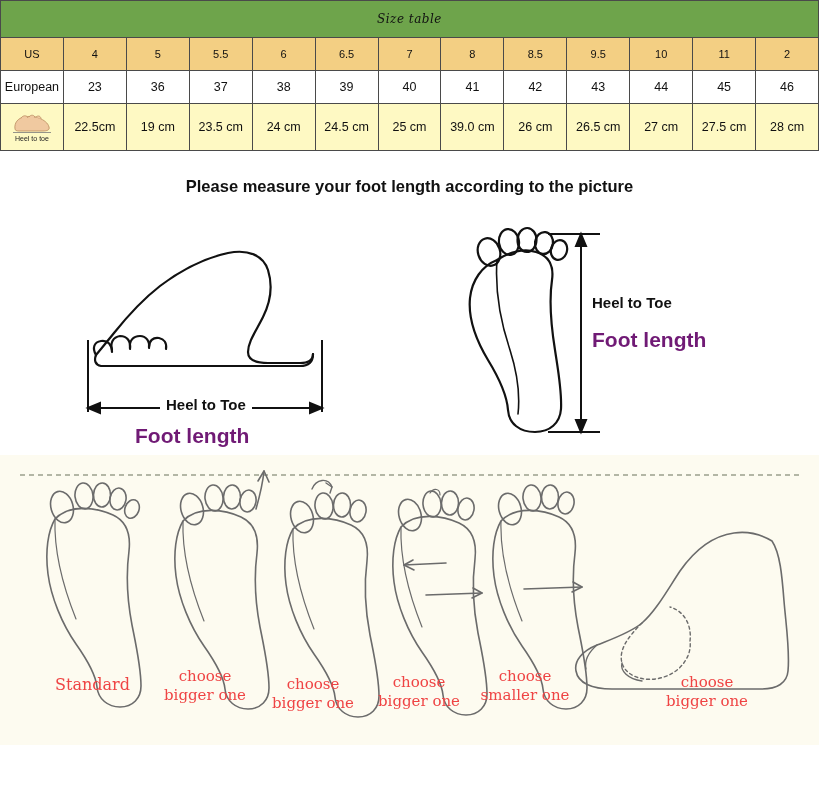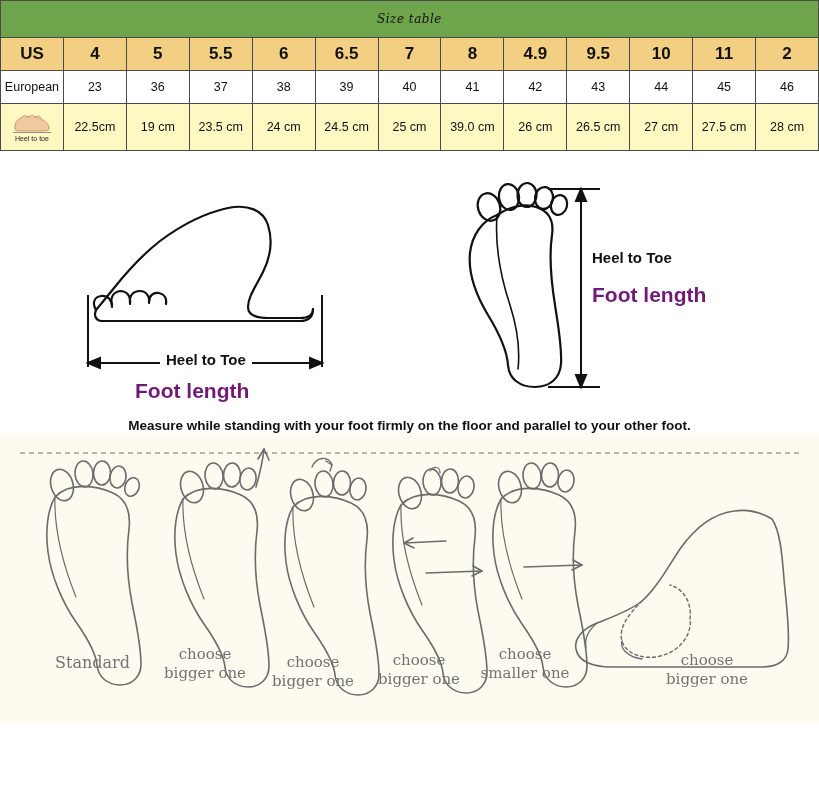--- a/index.html
+++ b/index.html
@@ -39,22 +39,22 @@
     font-family: "DejaVu Serif", serif;
     font-style: italic;
     font-size: 20px;
     height: 36px;
     letter-spacing: 0.5px;
     border: 1px solid #4a4a4a;
   }
   tr.row-us td {
     background: #f3cf83;
     height: 32px;
-    font-weight: bold;
-    font-size: 17px;
+    font-weight: normal;
+    font-size: 11px;
     text-align: center;
   }
   tr.row-eu td {
     background: #ffffff;
     height: 32px;
     font-size: 12.5px;
   }
   tr.row-cm td {
     background: #fef9c3;
     height: 46px;
@@ -130,21 +130,21 @@
     width: 819px;
     height: 290px;
     background: #fdfbf0;
   }
   .feet-area svg { position: absolute; left: 0; top: 0; }
   .foot-cap {
     position: absolute;
     text-align: center;
     font-family: "DejaVu Serif", serif;
     font-size: 15px;
-    color: #737373;
+    color: #ef4444;
     line-height: 1.25;
     white-space: pre-line;
     font-weight: normal;
   }
   .foot-cap.standard {
     font-size: 16px;
   }
 </style>
 </head>
 <body>
@@ -158,21 +158,21 @@
     </tr>
     <tr class="row-us">
       <td class="label-cell" style="width:63px">US</td>
       <td>4</td>
       <td>5</td>
       <td>5.5</td>
       <td>6</td>
       <td>6.5</td>
       <td>7</td>
       <td>8</td>
-      <td>4.9</td>
+      <td>8.5</td>
       <td>9.5</td>
       <td>10</td>
       <td>11</td>
       <td>2</td>
     </tr>
     <tr class="row-eu">
       <td class="label-cell">European</td>
       <td>23</td>
       <td>36</td>
       <td>37</td>
@@ -210,20 +210,21 @@
       <td>39.0 cm</td>
       <td>26 cm</td>
       <td>26.5 cm</td>
       <td>27 cm</td>
       <td>27.5 cm</td>
       <td>28 cm</td>
     </tr>
   </tbody>
     </table>
 
+  <div class="measure-title">Please measure your foot length according to the picture</div>
 
   <div class="diagram">
     <svg width="819" height="255" viewBox="0 0 819 255">
 
       <g fill="none" stroke="#111" stroke-width="2.2" stroke-linecap="round" stroke-linejoin="round">
         <path d="M96 155
                  C100 150 106 143 114 133
                  C126 118 142 100 160 86
                  C180 71 205 58 228 53
                  C248 49 263 55 268 70
@@ -279,21 +280,20 @@
       </g>
     </svg>
 
     <span class="lbl" style="left:160px; top:196px; background:#fff; padding:0 6px;">Heel to Toe</span>
     <span class="lbl orange" style="left:135px; top:224px;">Foot length</span>
 
     <span class="lbl" style="left:592px; top:94px;">Heel to Toe</span>
     <span class="lbl orange" style="left:592px; top:128px;">Foot length</span>
   </div>
 
-  <div class="standing-note">Measure while standing with your foot firmly on the floor and parallel to your other foot.</div>
 
   <div class="feet-area">
     <svg width="819" height="290" viewBox="0 0 819 290">
 
       <line x1="20" y1="20" x2="800" y2="20" stroke="#9aa08c" stroke-width="1.4" stroke-dasharray="5,4"></line>
 
       <g fill="none" stroke="#6b6b6b" stroke-width="1.6" stroke-linecap="round" stroke-linejoin="round">
 
         <g transform="translate(40,24)">
           <path d="M15 40 C8 52 5 72 8 95 C11 118 22 145 36 165 C48 182 56 198 57 208

